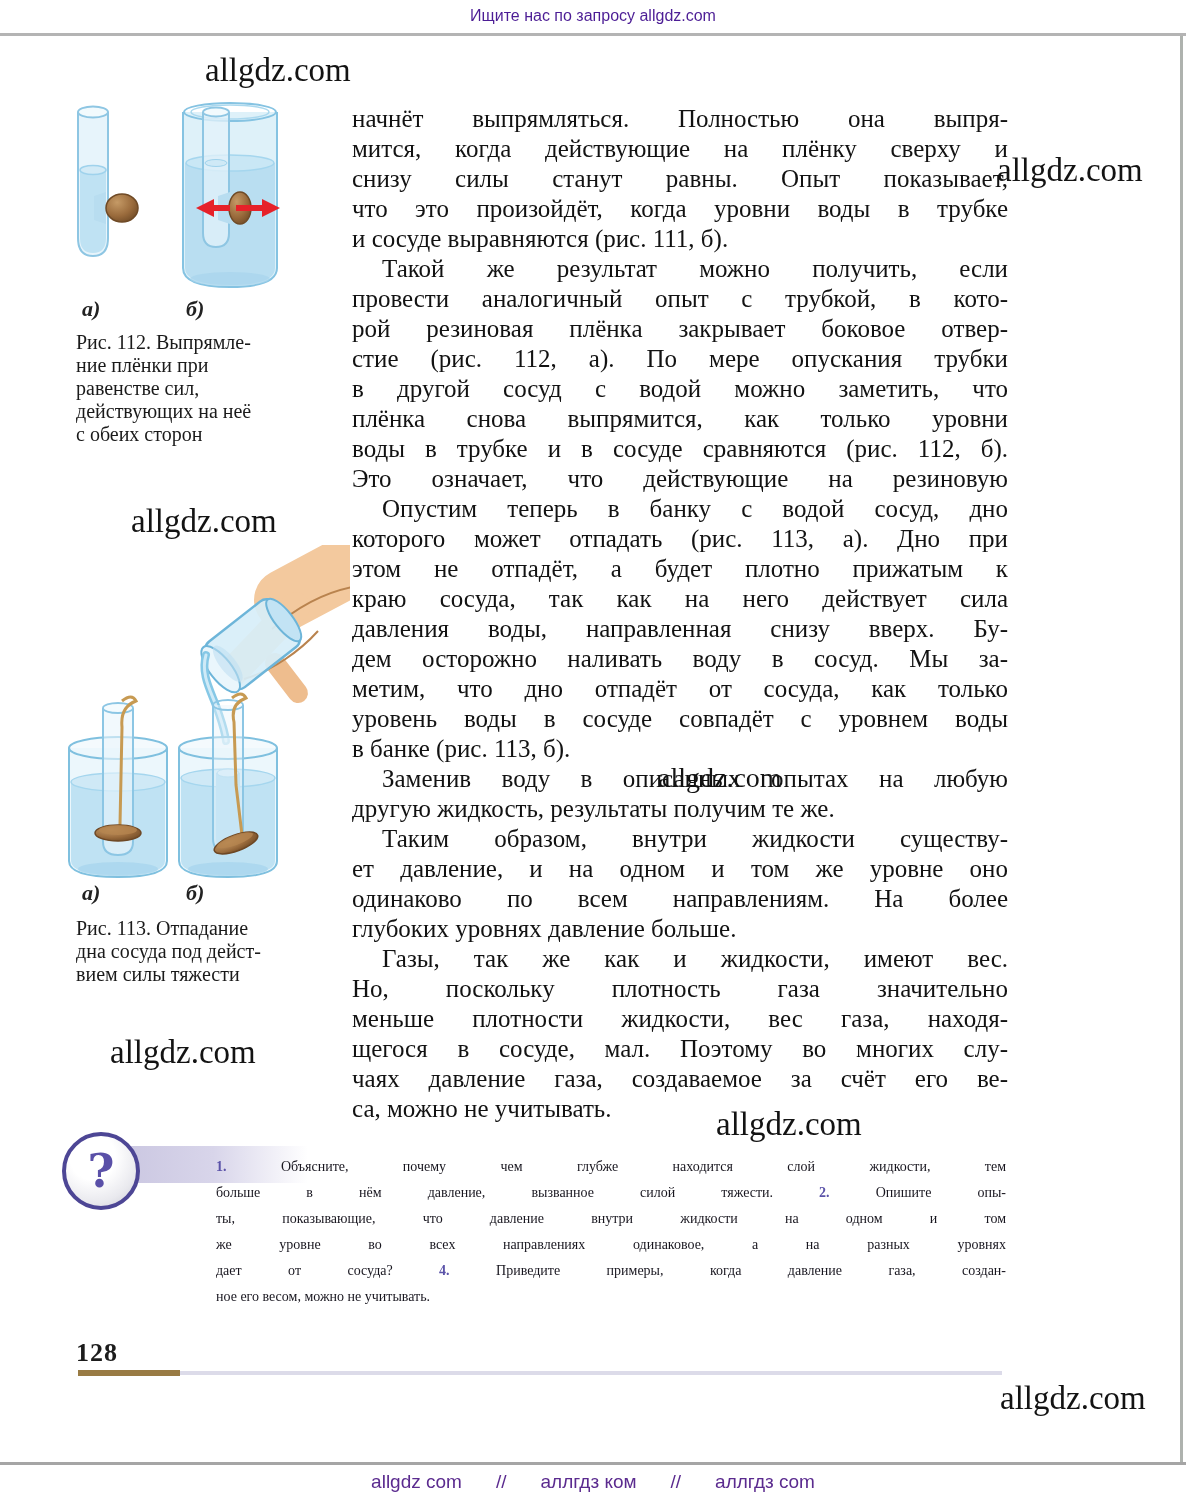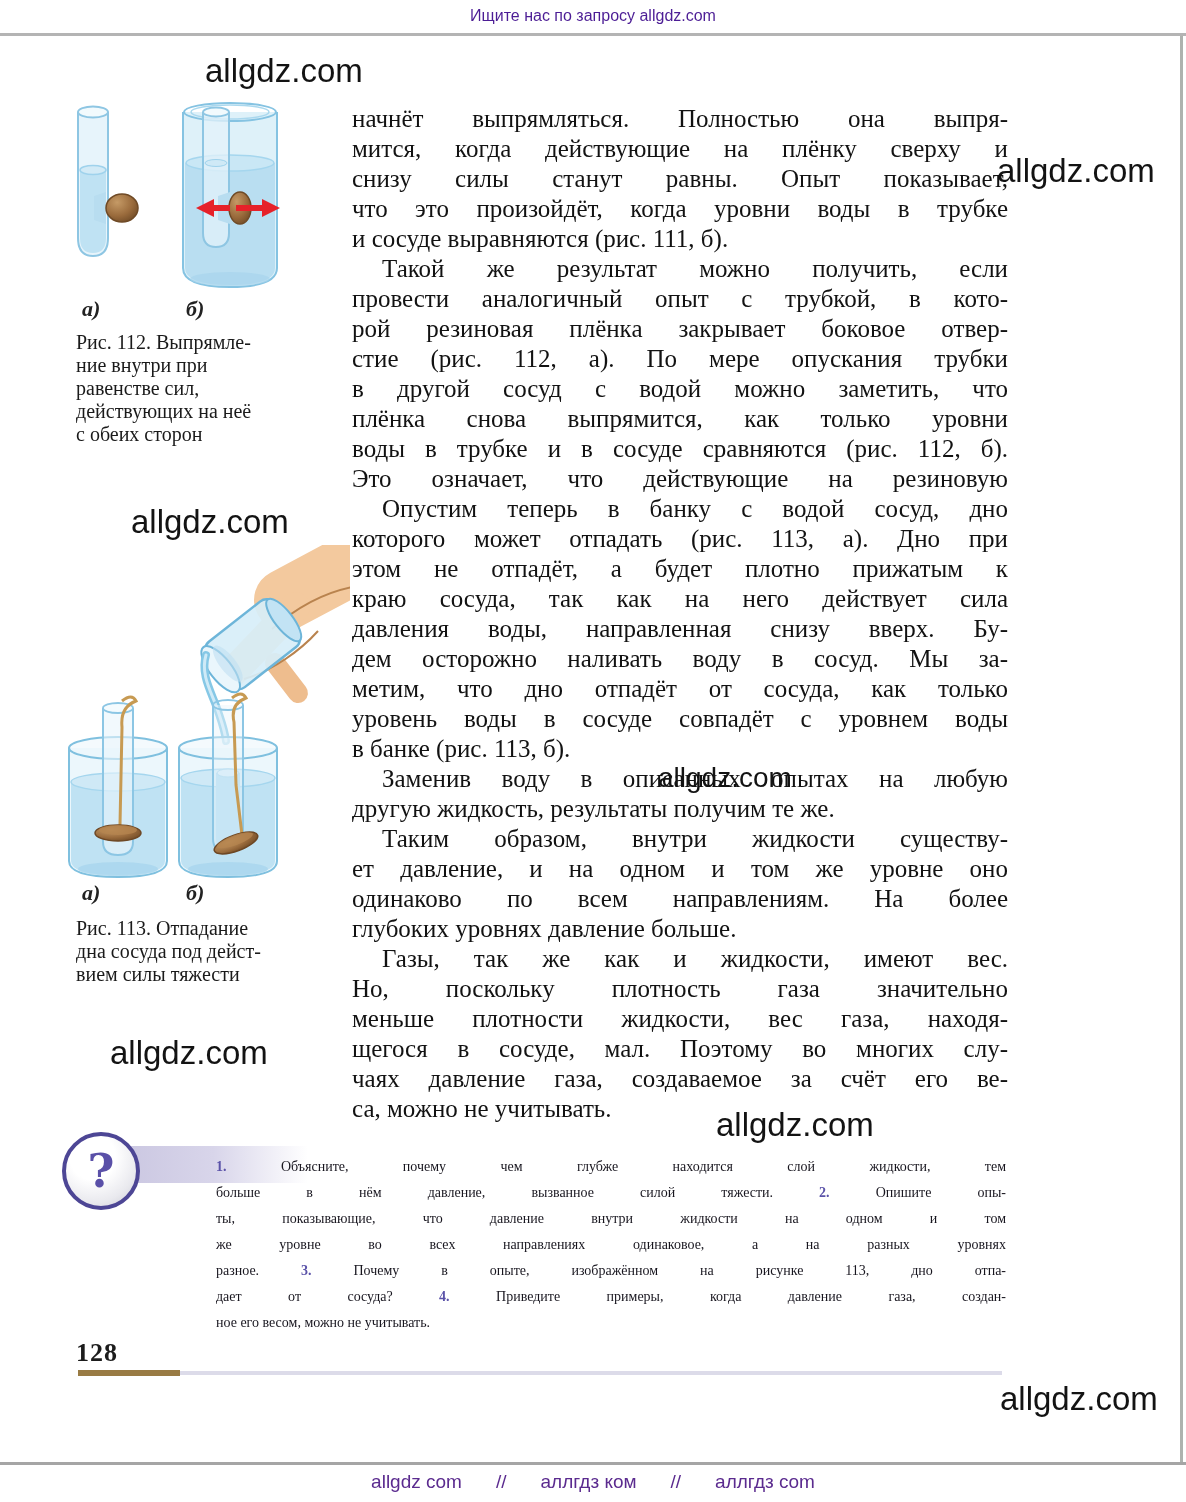--- a/index.html
+++ b/index.html
@@ -5,21 +5,21 @@
   html,body{margin:0;padding:0}
   body{
     width:1186px;height:1502px;position:relative;background:#ffffff;
     font-family:"Liberation Serif",serif;overflow:hidden;
   }
   .abs{position:absolute}
   .banner{top:7px;left:0;width:1186px;text-align:center;color:#4c1d95;
     font:16px "Liberation Sans",sans-serif}
   .top-rule{top:33px;left:0;width:1186px;height:3px;background:#b4b4b4}
   .right-rule{left:1180px;top:36px;width:3px;height:1426px;background:#aeb2ae}
-  .wm{color:#131313;font-family:Liberation Sans, sans-serif;font-size:33px;white-space:nowrap}
+  .wm{color:#131313;font-family:Liberation Serif, serif;font-size:33px;white-space:nowrap}
   .wm.small{font-size:28px}
   .body-text{left:352px;top:104px;width:656px;font-size:25px;line-height:30px;color:#121212}
   .line{white-space:nowrap}
   .just .line{text-align:justify;text-align-last:justify}
   .just .line.last{text-align-last:left}
   .para.indent .line.first{text-indent:30px}
   .b{font-weight:normal}
   .qnum{color:#5b53a9;font-weight:bold}
   .questions{left:216px;top:1154px;width:790px;font-size:14px;line-height:26px;color:#18161f}
   .fig-label{font-style:italic;font-weight:bold;font-size:22px;color:#222222}
@@ -86,21 +86,21 @@
   <path d="M166 108 L194 108" stroke="#e62129" stroke-width="6"></path>
   <path d="M192 99 L210 108 L192 117 Z" fill="#e62129"></path>
   <path d="M160 108 L142 108" stroke="#e62129" stroke-width="6"></path>
   <path d="M144 99 L126 108 L144 117 Z" fill="#e62129"></path>
 </svg>
 
 <div class="abs fig-label" style="left:82px;top:296px">а)</div>
 <div class="abs fig-label" style="left:186px;top:296px">б)</div>
 <div class="abs caption" style="left:76px;top:331px">
     <div class="line first"><span class="b">Рис. 112. </span><span>Выпрямле-</span></div>
-    <div class="line"><span>ние внутри при</span></div>
+    <div class="line"><span>ние плёнки при</span></div>
     <div class="line"><span>равенстве сил,</span></div>
     <div class="line"><span>действующих на неё</span></div>
     <div class="line last"><span>с обеих сторон</span></div>
   </div>
 
 <svg class="abs" style="left:60px;top:545px" width="290" height="345" viewBox="0 0 290 345">
   <defs>
     <radialGradient id="cork2" cx="35%" cy="30%" r="80%">
       <stop offset="0%" stop-color="#c59a66"></stop>
         <stop offset="60%" stop-color="#9a6b3c"></stop>
@@ -210,21 +210,20 @@
 
 <div class="abs qbar"></div>
 <div class="abs qicon">
     <span>?</span>
   </div>
 <div class="abs questions just">
     <div class="line first"><span class="qnum">1. </span><span>Объясните, почему чем глубже находится слой жидкости, тем</span></div>
     <div class="line"><span>больше в нём давление, вызванное силой тяжести. </span><span class="qnum">2. </span><span>Опишите опы-</span></div>
     <div class="line"><span>ты, показывающие, что давление внутри жидкости на одном и том</span></div>
     <div class="line"><span>же уровне во всех направлениях одинаковое, а на разных уровнях</span></div>
-    <div class="line"><span>разное. </span><span class="qnum">3. </span><span>Почему в опыте, изображённом на рисунке 113, дно отпа-</span></div>
     <div class="line"><span>дает от сосуда? </span><span class="qnum">4. </span><span>Приведите примеры, когда давление газа, создан-</span></div>
     <div class="line last"><span>ное его весом, можно не учитывать.</span></div>
   </div>
 
 <div class="abs pagenum">128</div>
 <div class="abs rule-brown"></div>
 <div class="abs rule-lav"></div>
 
 <div class="abs bot-rule"></div>
 <div class="abs footer">

